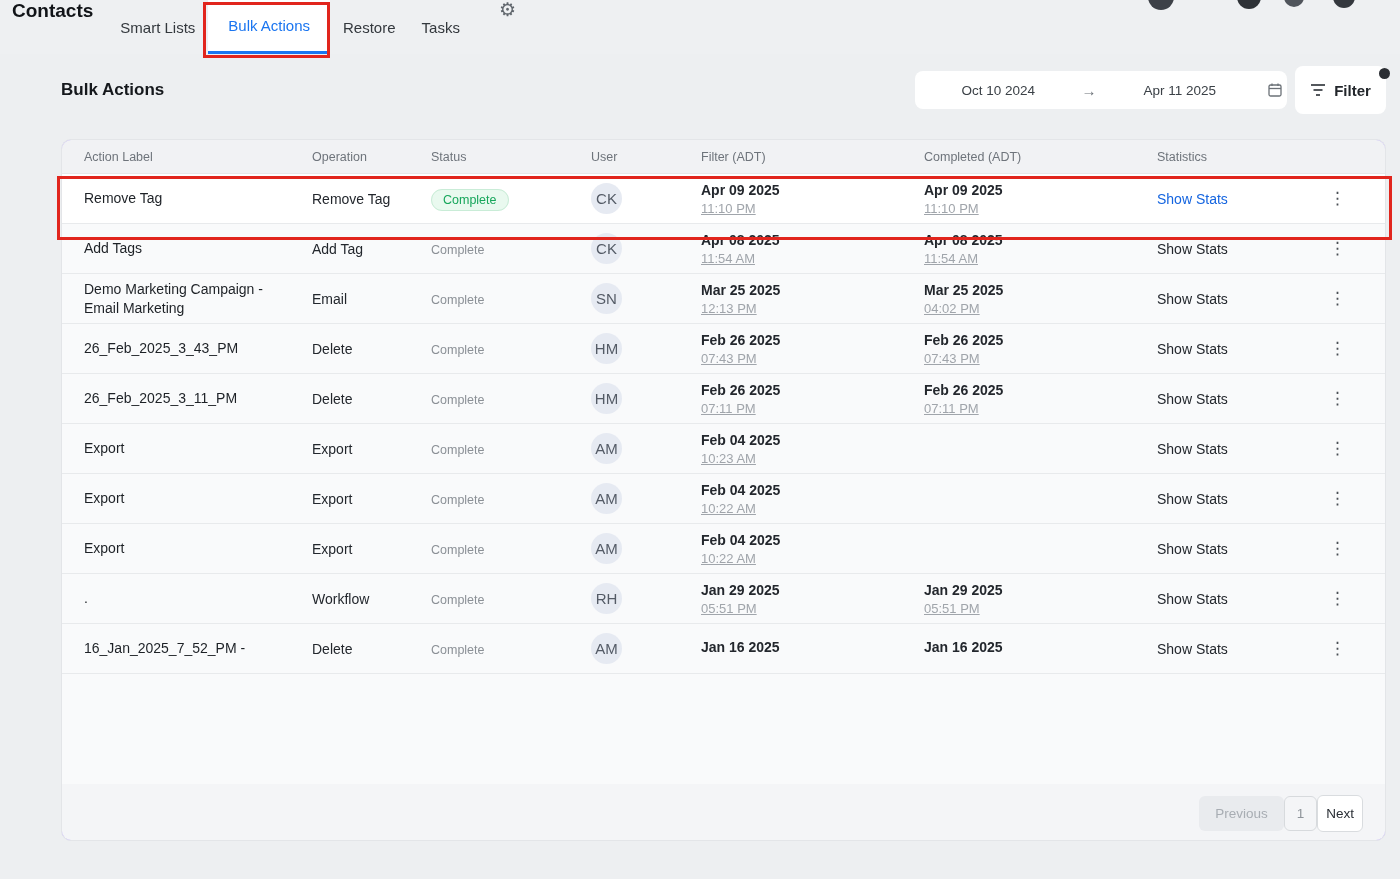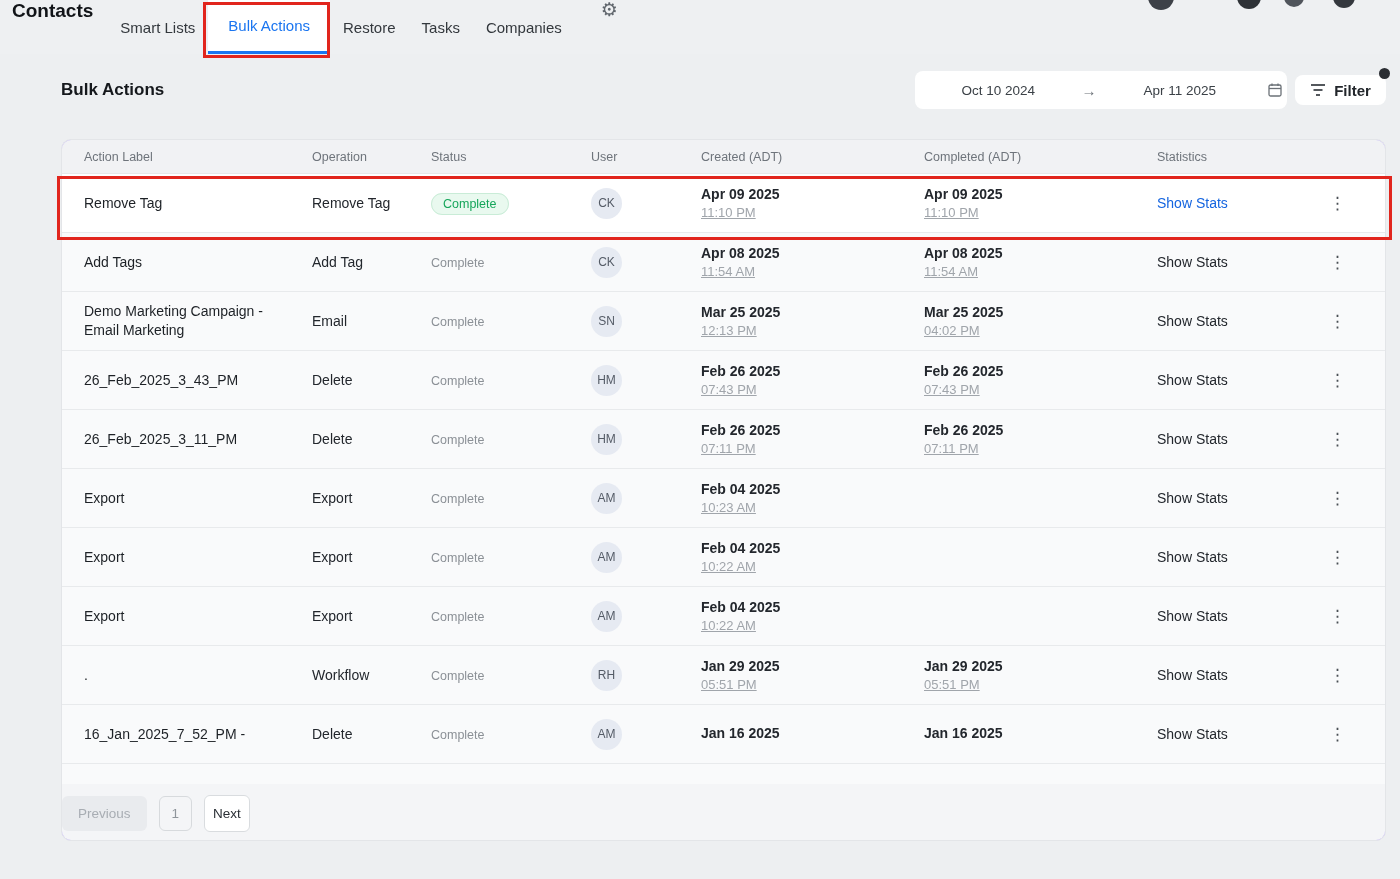--- a/index.html
+++ b/index.html
@@ -81,21 +81,21 @@
     font-size: 13.5px;
     color: #3b4147;
     cursor: pointer;
   }
   .date-range .date-part { flex: 1; text-align: center; }
   .date-range .range-arrow { color: #6b7177; font-size: 15px; padding: 0 4px; }
   .date-range .cal { display: flex; align-items: center; margin-left: 8px; }
 
   .filter-btn {
     width: 91px;
-    height: 30px;
+    height: 48px;
     margin-left: 8px;
     background: #ffffff;
     border-radius: 8px;
     display: flex;
     align-items: center;
     justify-content: center;
     gap: 8px;
     font-size: 15px;
     font-weight: 600;
     color: #22262b;
@@ -139,21 +139,21 @@
     border-bottom: 1px solid #e6e8ea;
     flex: 0 0 auto;
   }
   .tbody {
     flex: 0 0 auto;
     height: 610px;
     overflow: hidden;
     background: #f9fafb;
   }
   .trow {
-    height: 59px;
+    height: 50px;
     border-bottom: 1px solid #e8eaec;
     background: #f9fafb;
   }
   .trow.highlighted { background: #ffffff; }
 
   .cell { font-size: 14px; color: #1d2126; }
   .c-action { padding-right: 14px; line-height: 1.35; }
   .c-op { color: #23272d; }
   .status-text { font-size: 12.5px; color: #8b9096; }
   .trow.highlighted .status-text {
@@ -162,21 +162,21 @@
     border: 1px solid #c9ecd7;
     padding: 3px 11px;
     border-radius: 12px;
     font-weight: 500;
   }
   .avatar {
     width: 31px; height: 31px;
     border-radius: 50%;
     background: #e6eaf2;
     color: #545b66;
-    font-size: 12px;
+    font-size: 15px;
     font-weight: 500;
     display: inline-flex;
     align-items: center;
     justify-content: center;
   }
   .dt-date { font-size: 14px; font-weight: 600; color: #23272d; }
   .dt-time { font-size: 13px; color: #a0a5ab; margin-top: 3px; text-decoration: underline; }
   .show-stats { color: #23272d; cursor: pointer; }
   .trow.highlighted .show-stats { color: #1565e0; }
   .kebab {
@@ -188,21 +188,21 @@
     margin-left: 8px;
   }
 
   
   .pagination {
     height: 58px;
     flex: 0 0 auto;
     background: #f4f5f7;
     display: flex;
     align-items: center;
-    gap: 12px;
+    justify-content: flex-end;
     padding-right: 22px;
   }
   .pg-btn {
     font-family: "Liberation Sans", sans-serif;
     font-size: 13.5px;
     border-radius: 6px;
     cursor: pointer;
   }
   .pg-prev {
     background: #e9ebee;
@@ -237,21 +237,20 @@
 </head>
 <body>
 
 <div class="topbar">
   <div class="brand">Contacts</div>
   <div class="tabs">
     <div class="tab">Smart Lists</div>
     <div class="tab active">Bulk Actions</div>
     <div class="tab">Restore</div>
     <div class="tab">Tasks</div>
-    <div class="tab">Companies</div>
   </div>
   <div class="gear">⚙</div>
   <div class="partial-avatar pa1"></div>
   <div class="partial-avatar pa2"></div>
   <div class="partial-avatar pa3"></div>
   <div class="partial-avatar pa4"></div>
 </div>
 
 <div class="content">
 
@@ -284,21 +283,21 @@
       <span>Filter</span>
     </button>
   </div>
 
   <div class="table-card">
     <div class="thead grid-cols">
       <div>Action Label</div>
       <div>Operation</div>
       <div>Status</div>
       <div>User</div>
-      <div>Created (ADT)</div>
+      <div>Filter (ADT)</div>
       <div>Completed (ADT)</div>
       <div>Statistics</div>
       <div></div>
     </div>
 
     <div class="tbody">
         <div class="trow grid-cols highlighted">
           <div class="cell c-action">Remove Tag</div>
           <div class="cell c-op">Remove Tag</div>
           <div class="cell c-status"><span class="status-text">Complete</span></div>

